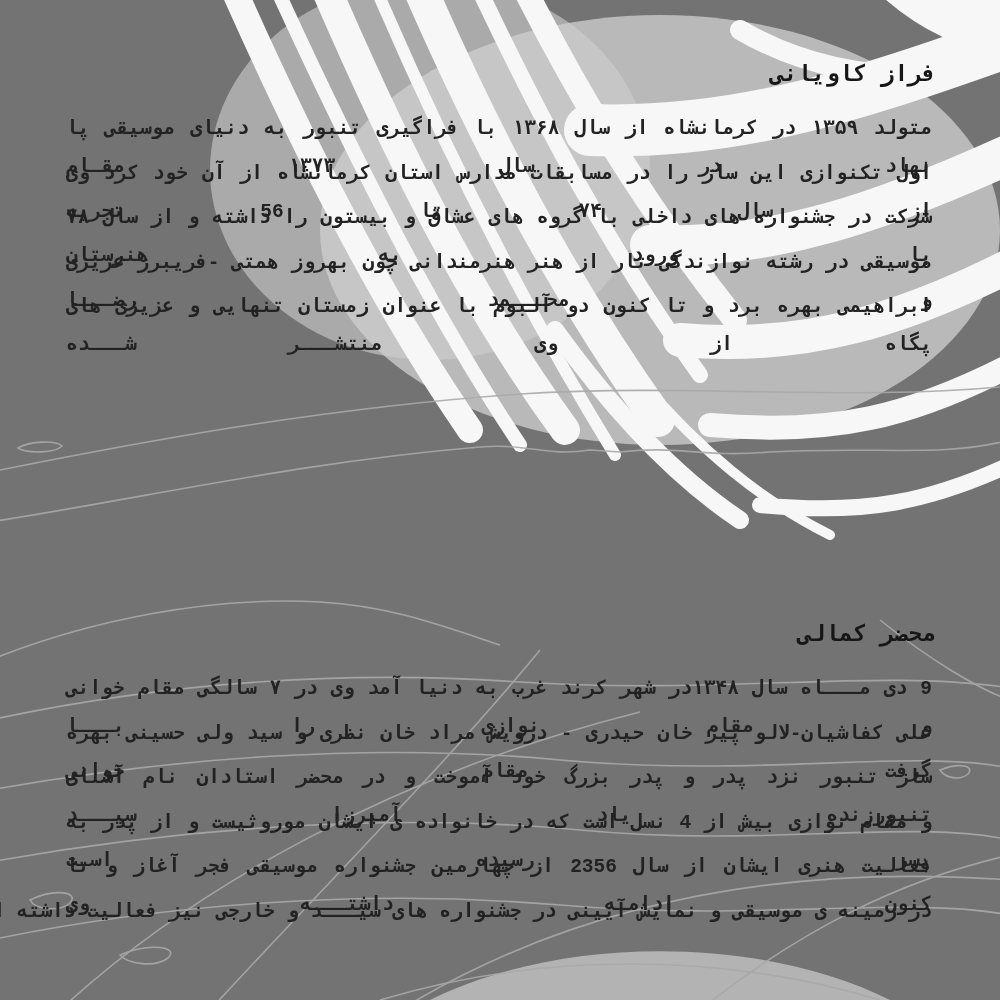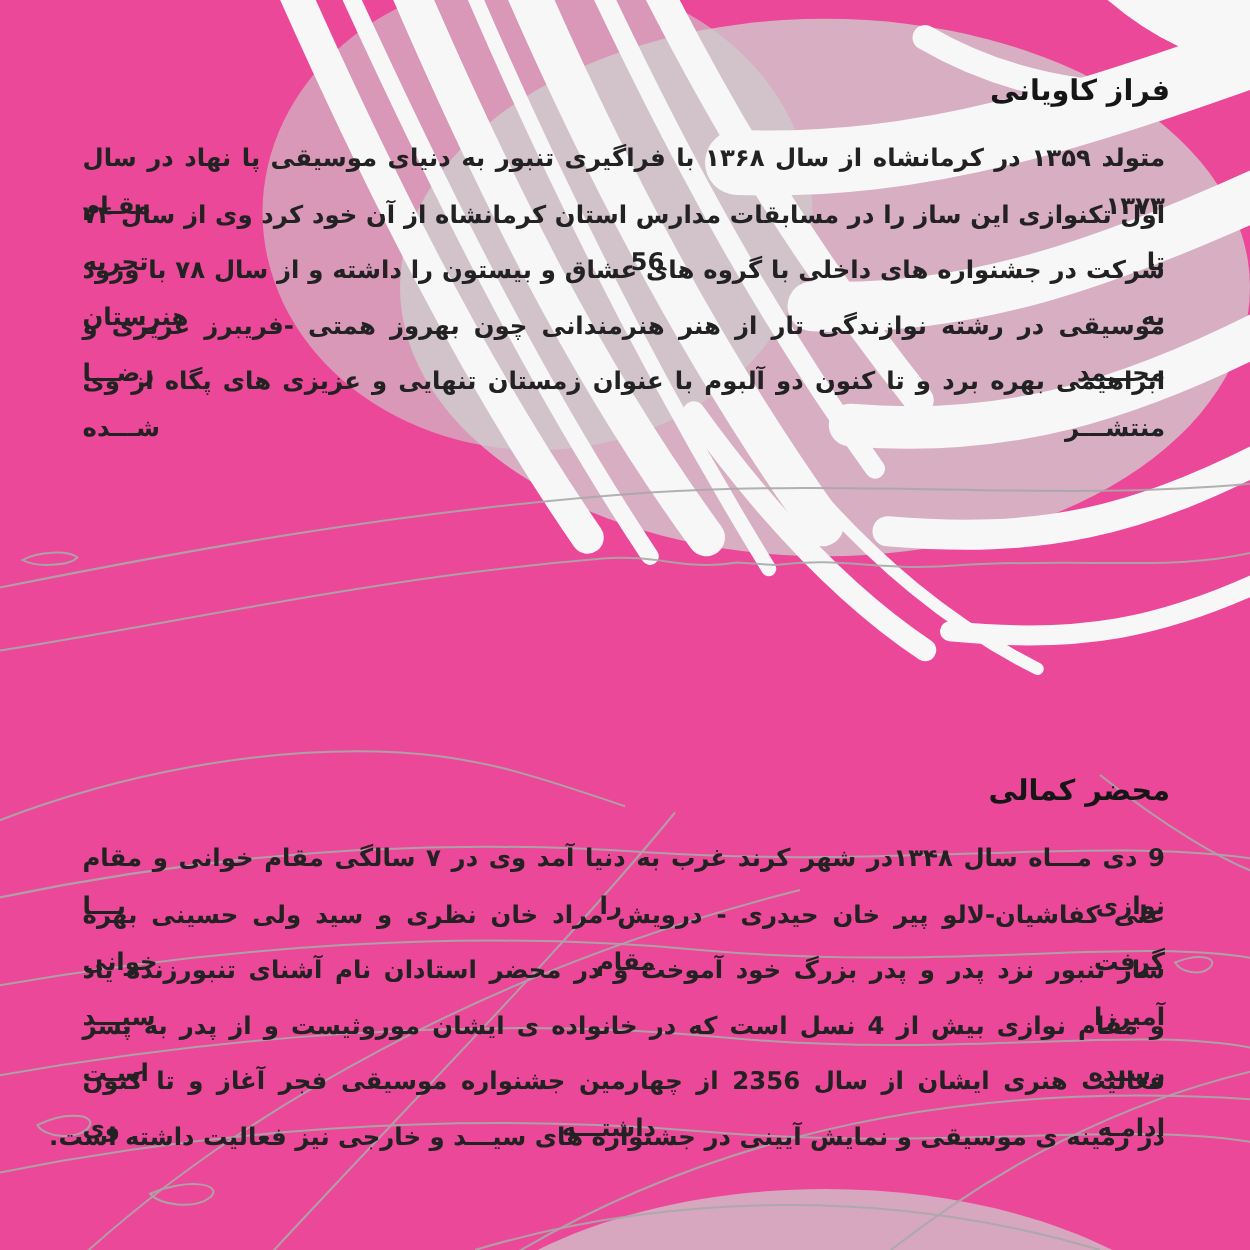--- a/index.html
+++ b/index.html
@@ -1,22 +1,23 @@
 <!DOCTYPE html>
 <html lang="fa"><head>
 <meta charset="utf-8">
 <style>
   html, body { margin: 0; padding: 0; }
   body { font-family: "DejaVu Sans", sans-serif; }
   .page {
     position: relative;
     width: 1000px;
     height: 1000px;
-    background: #ec4899;
+    background: #737373;
     overflow: hidden;
+    font-family: Liberation Mono, monospace;
   }
   .art-layer {
     position: absolute;
     inset: 0;
     z-index: 0;
     pointer-events: none;
   }
   .content {
     position: absolute;
     inset: 0;

